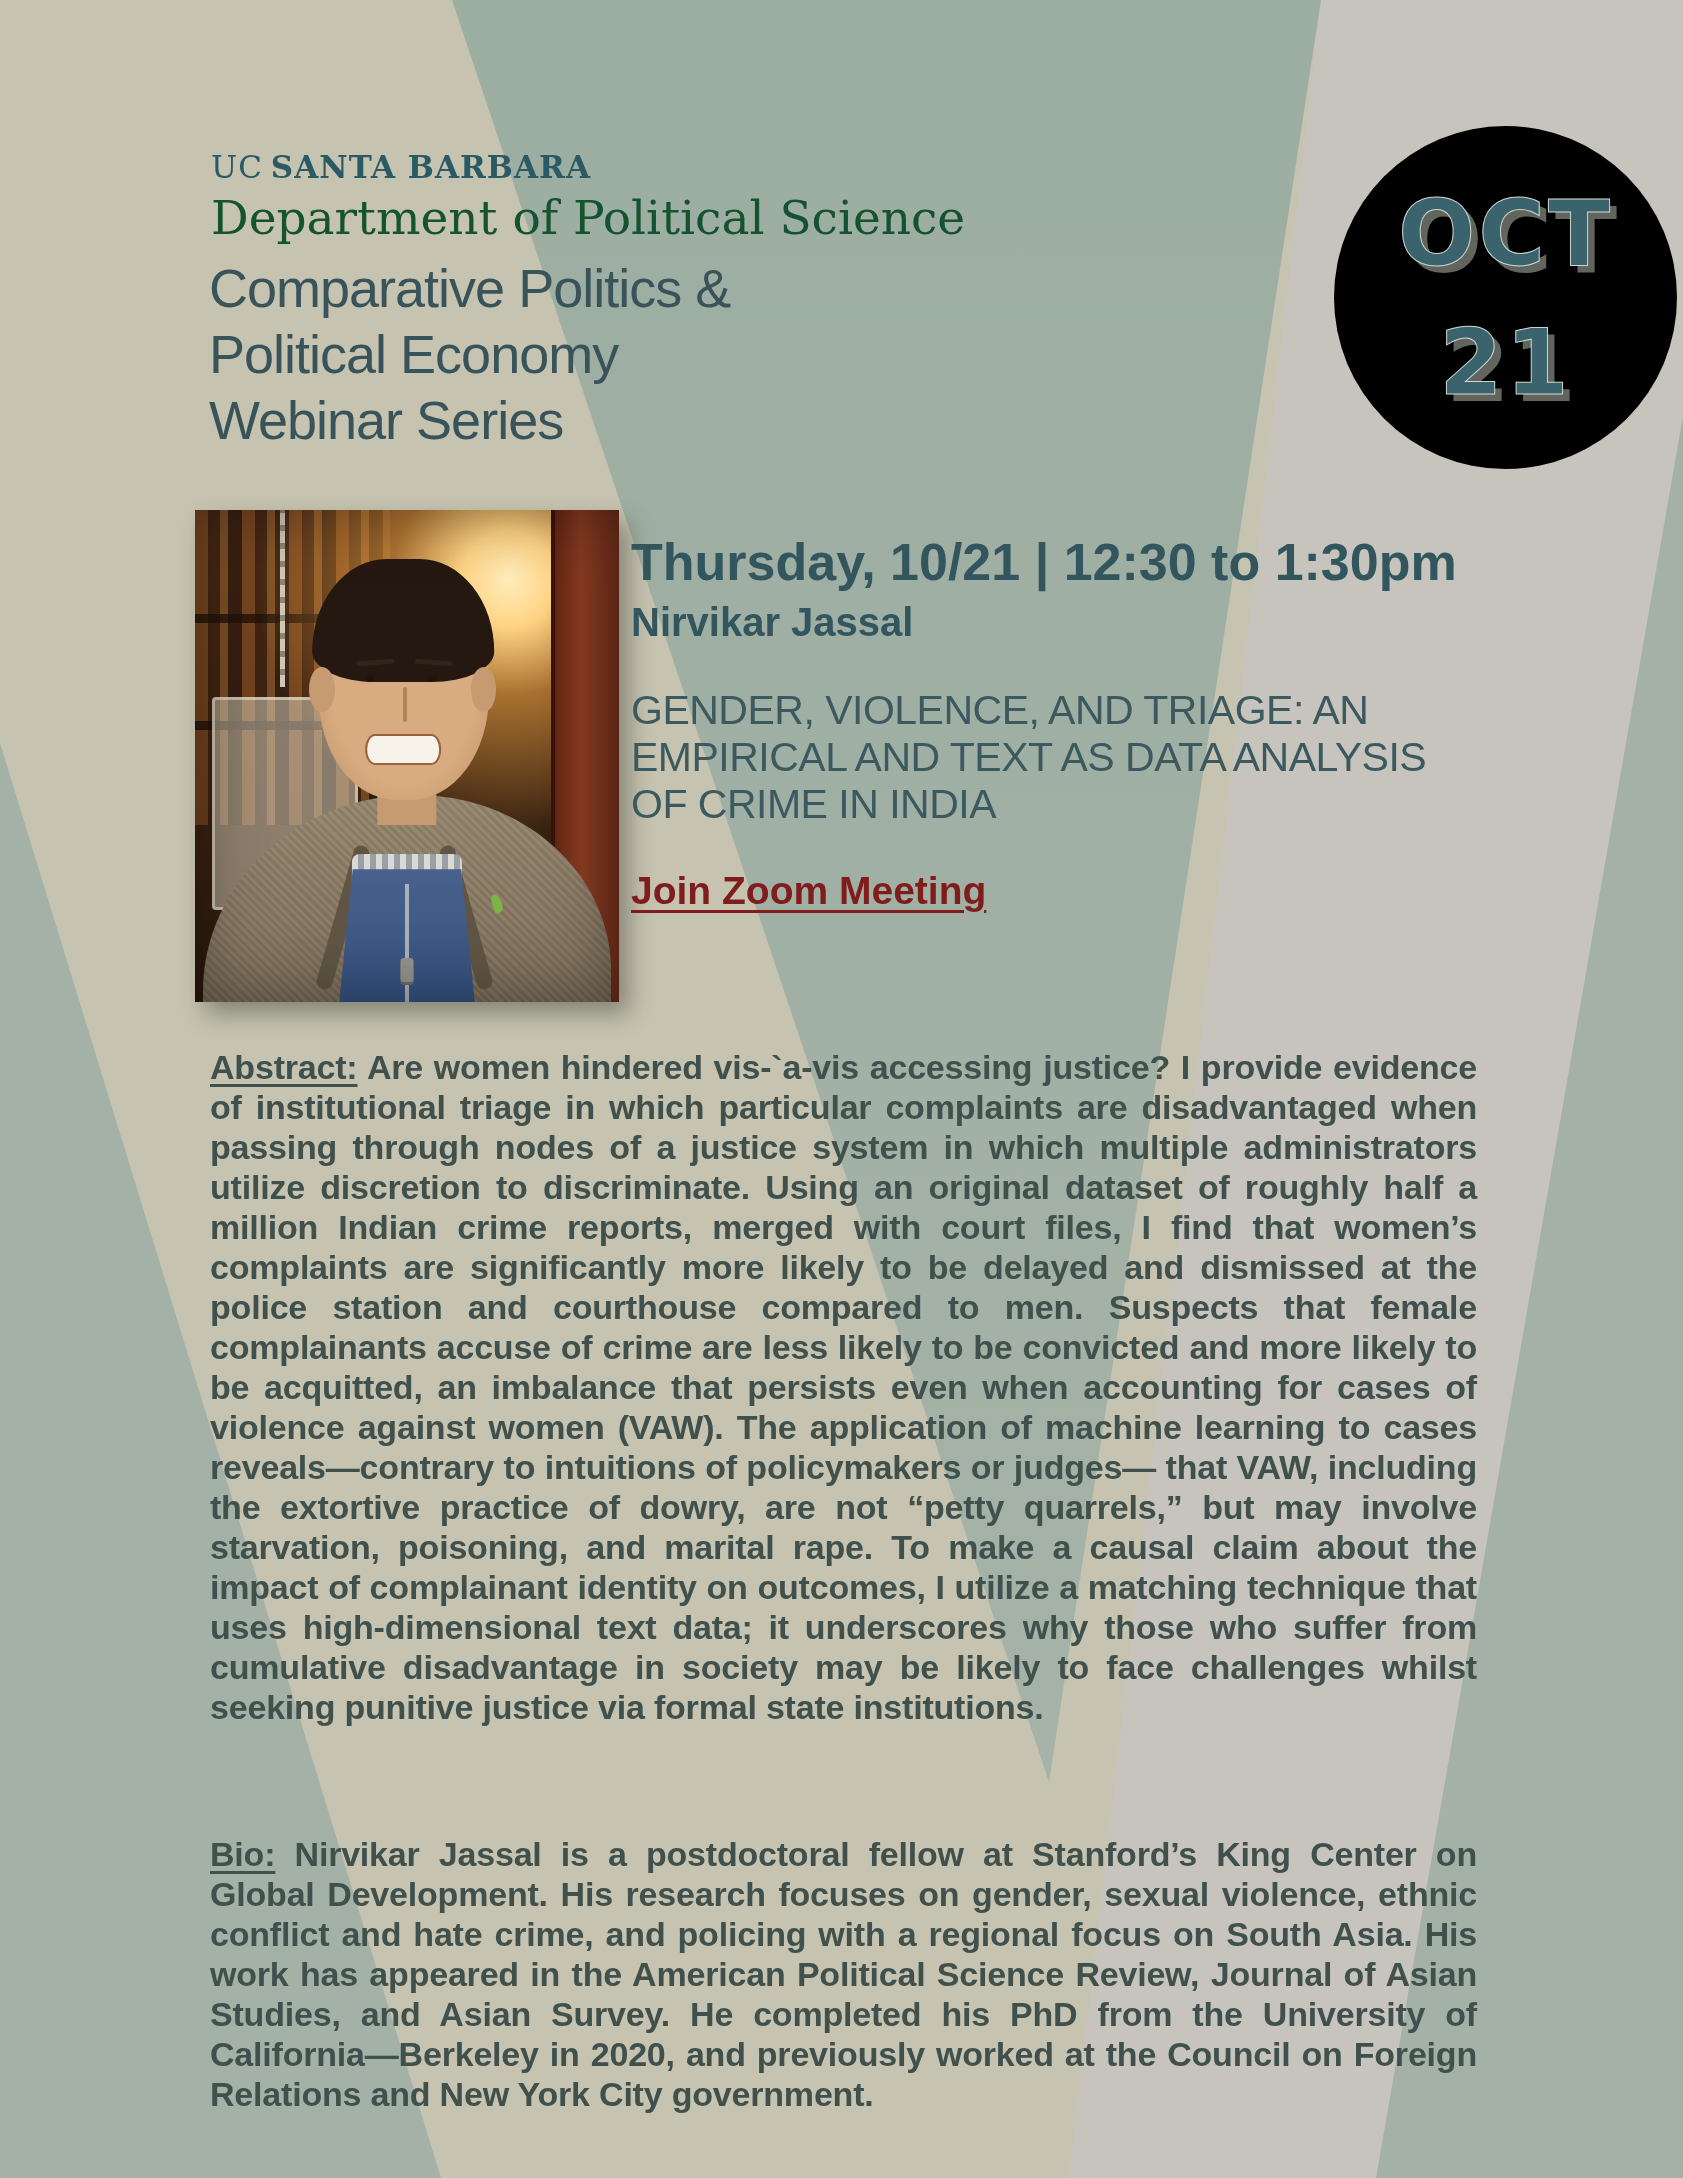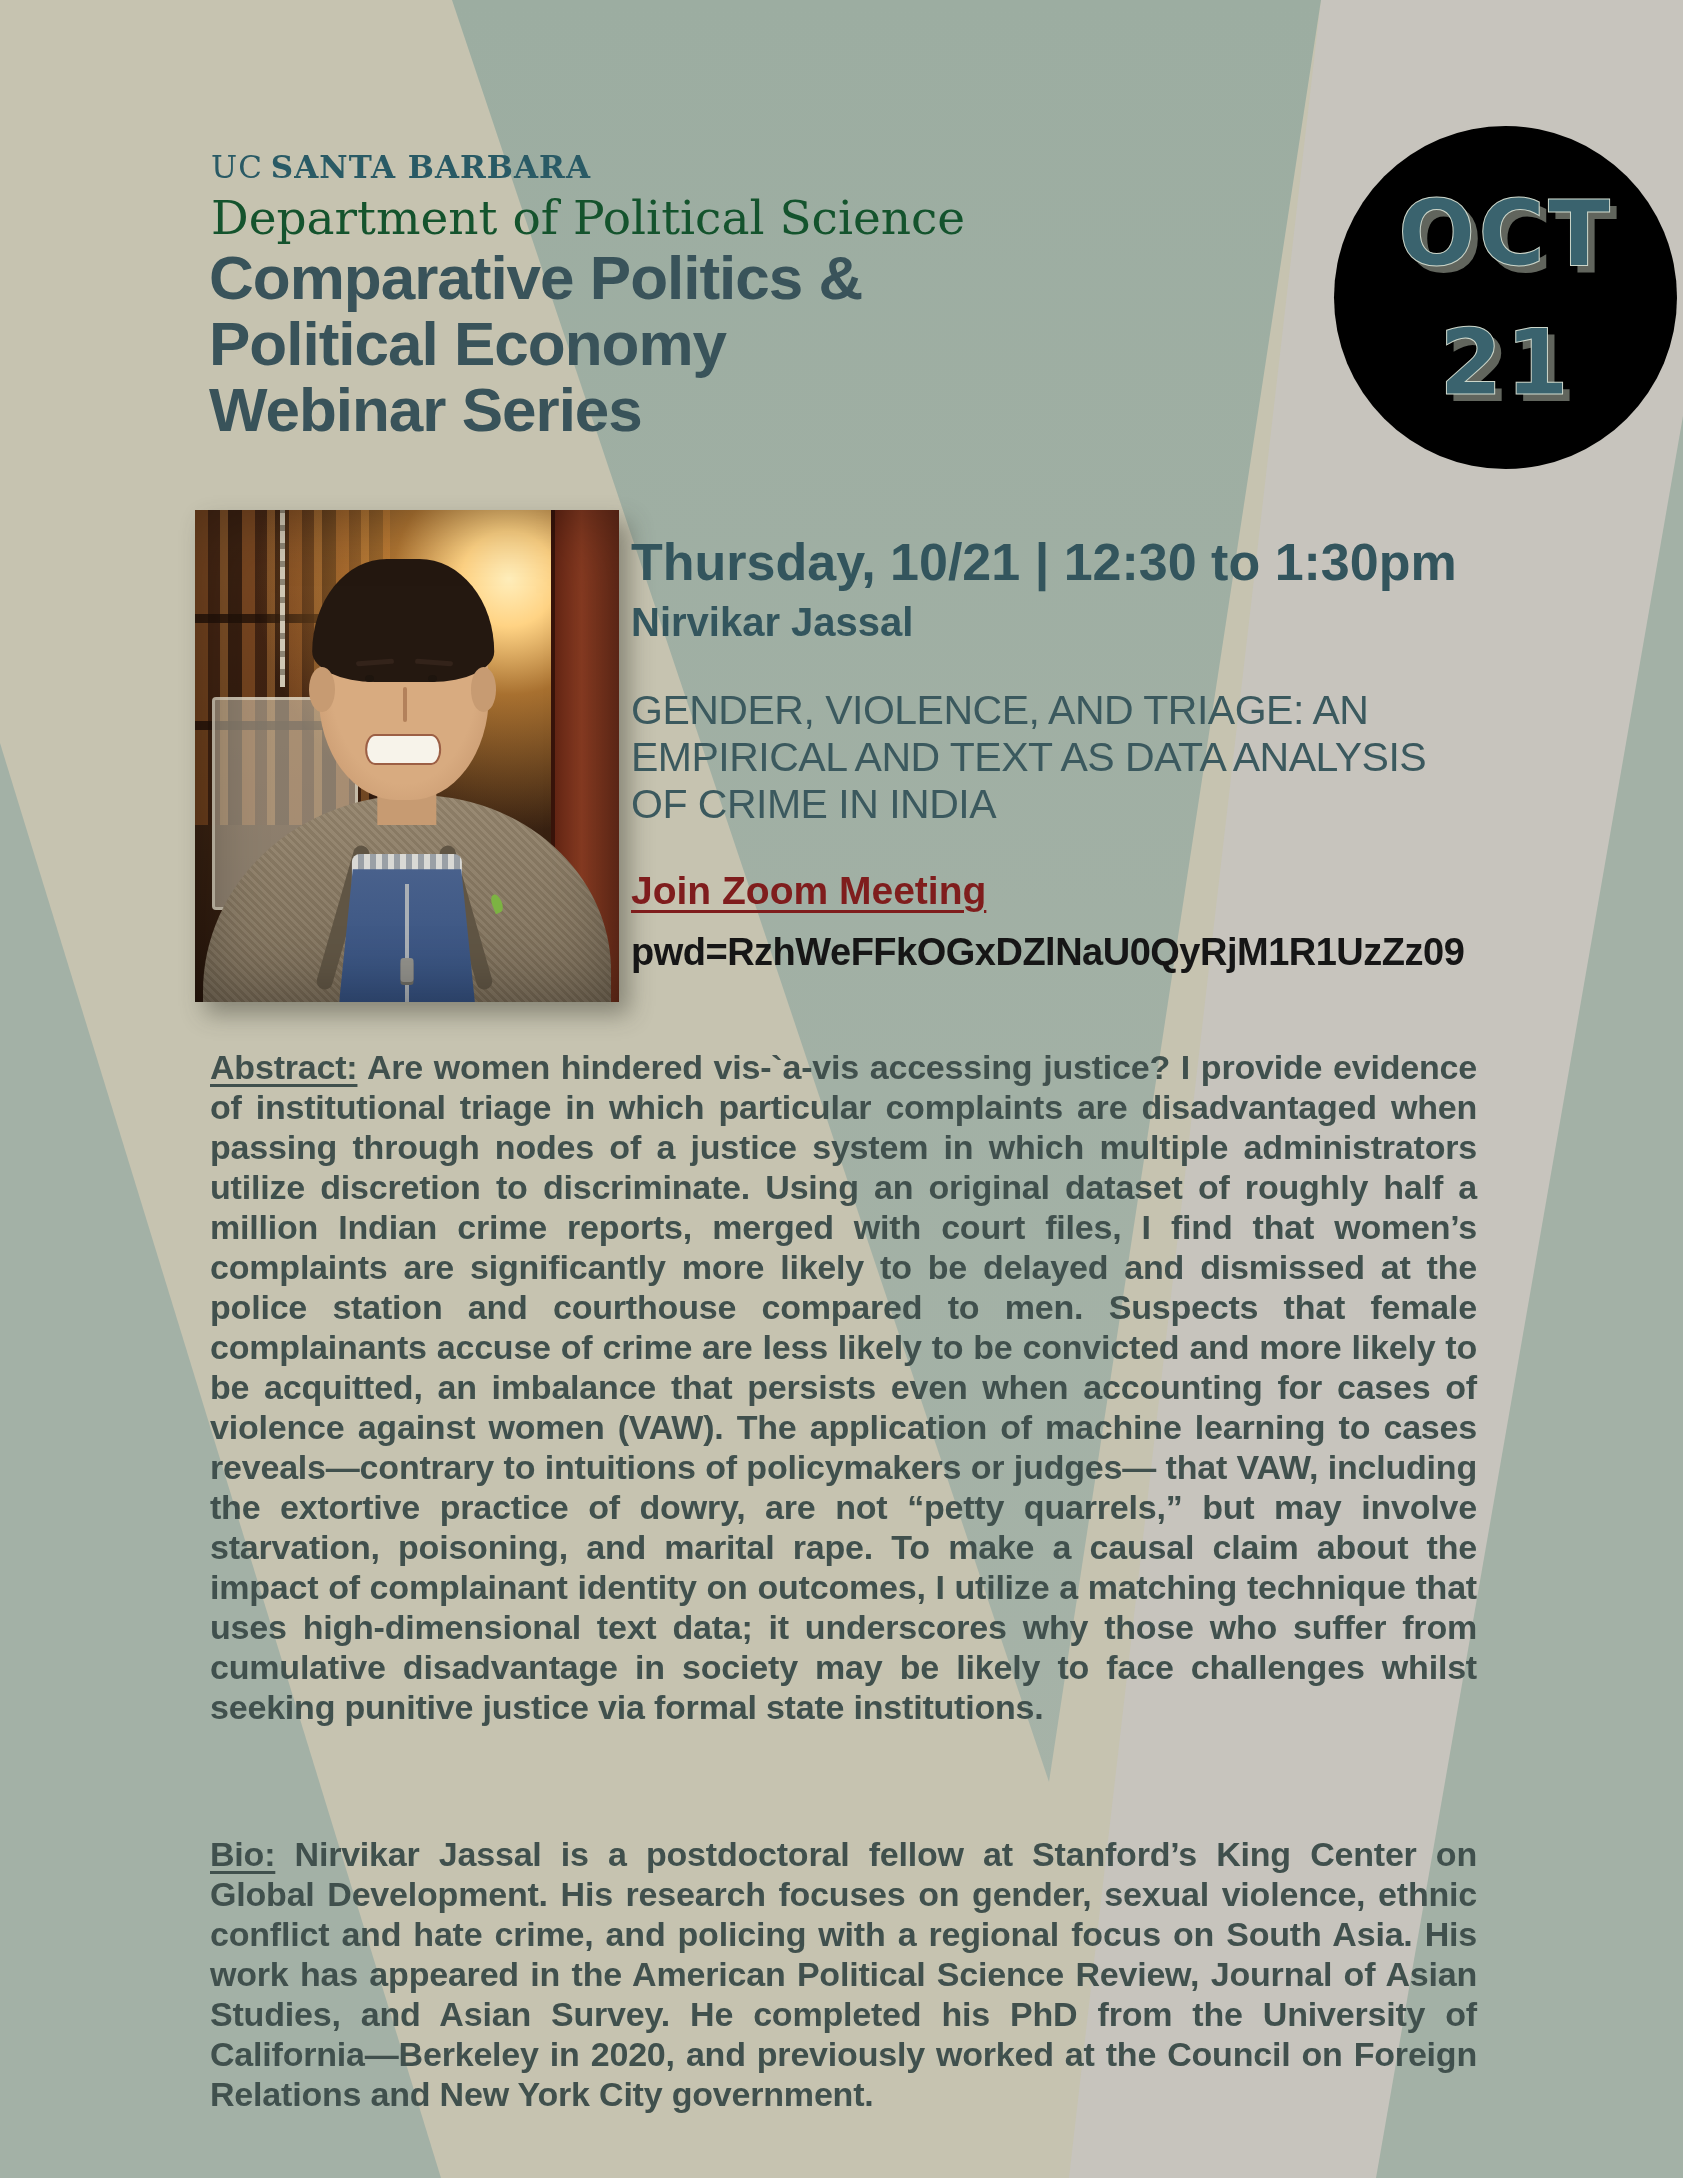--- a/index.html
+++ b/index.html
@@ -26,21 +26,21 @@
     -webkit-text-stroke:1px #ccd6ca;
   }
   .badge-month{font-size:91px;}
   .badge-day{font-size:91px;margin-top:38px;}
 
   
   .wordmark{position:absolute;left:211px;top:149px;font-family:"DejaVu Serif", serif;font-size:31px;color:#295a65;letter-spacing:1px;}
   .wordmark .uc{font-weight:400;}
   .wordmark .sb{font-weight:700;margin-left:8px;}
   .dept{position:absolute;left:211px;top:190px;font-family:"DejaVu Serif", serif;font-size:47px;color:#14532d;}
-  .series{position:absolute;left:209px;top:245px;font-size:62px;font-weight:700;color:#39535a;line-height:66px;letter-spacing:-1px;font-family:"Liberation Sans", sans-serif;}
+  .series{position:absolute;left:209px;top:255px;font-size:54px;font-weight:400;color:#39535a;line-height:66px;letter-spacing:-1px;font-family:"Liberation Sans", sans-serif;}
 
   
   .photo{position:absolute;left:195px;top:510px;width:424px;height:492px;overflow:hidden;
          box-shadow:10px 12px 22px rgba(60,60,48,0.45);background:#3a2414;}
   .photo *{position:absolute;}
   .ph-bg{inset:0;background:linear-gradient(180deg,#53331c 0%,#3c2413 55%,#2a180d 100%);}
   .ph-shelves{left:0;top:0;width:46%;height:64%;opacity:.85;
     background:
       linear-gradient(0deg, transparent 0 30%, rgba(25,12,6,.8) 30% 33%, transparent 33% 64%, rgba(25,12,6,.8) 64% 67%, transparent 67%),
       repeating-linear-gradient(90deg, rgba(165,95,40,.55) 0 13px, rgba(60,30,15,.65) 13px 25px, rgba(200,130,60,.45) 25px 33px, rgba(40,20,10,.65) 33px 47px);}
@@ -151,21 +151,20 @@
 
   <div class="talk-title">
     <div>GENDER, VIOLENCE, AND TRIAGE: AN</div>
     <div>EMPIRICAL AND TEXT AS DATA ANALYSIS</div>
     <div>OF CRIME IN INDIA</div>
   </div>
 
   <a class="zoom-link">Join Zoom Meeting</a>
 
   <div class="zoom-url">
-    <div>pwd=RzhWeFFkOGxDZlNaU0QyRjM1R1UzZz09</div>
   </div>
 
   <p class="para abstract"><span class="lbl">Abstract:</span> <span>Are women hindered vis-`a-vis accessing justice? I provide evidence of institutional triage in which particular complaints are disadvantaged when passing through nodes of a justice system in which multiple administrators utilize discretion to discriminate. Using an original dataset of roughly half a million Indian crime reports, merged with court files, I find that women’s complaints are significantly more likely to be delayed and dismissed at the police station and courthouse compared to men. Suspects that female complainants accuse of crime are less likely to be convicted and more likely to be acquitted, an imbalance that persists even when accounting for cases of violence against women (VAW). The application of machine learning to cases reveals—contrary to intuitions of policymakers or judges— that VAW, including the extortive practice of dowry, are not “petty quarrels,” but may involve starvation, poisoning, and marital rape. To make a causal claim about the impact of complainant identity on outcomes, I utilize a matching technique that uses high-dimensional text data; it underscores why those who suffer from cumulative disadvantage in society may be likely to face challenges whilst seeking punitive justice via formal state institutions.</span></p>
 
   <p class="para bio"><span class="lbl">Bio:</span> <span>Nirvikar Jassal is a postdoctoral fellow at Stanford’s King Center on Global Development. His research focuses on gender, sexual violence, ethnic conflict and hate crime, and policing with a regional focus on South Asia. His work has appeared in the American Political Science Review, Journal of Asian Studies, and Asian Survey. He completed his PhD from the University of California—Berkeley in 2020, and previously worked at the Council on Foreign Relations and New York City government.</span></p>
 
 </div>
 
 
 </body></html>

